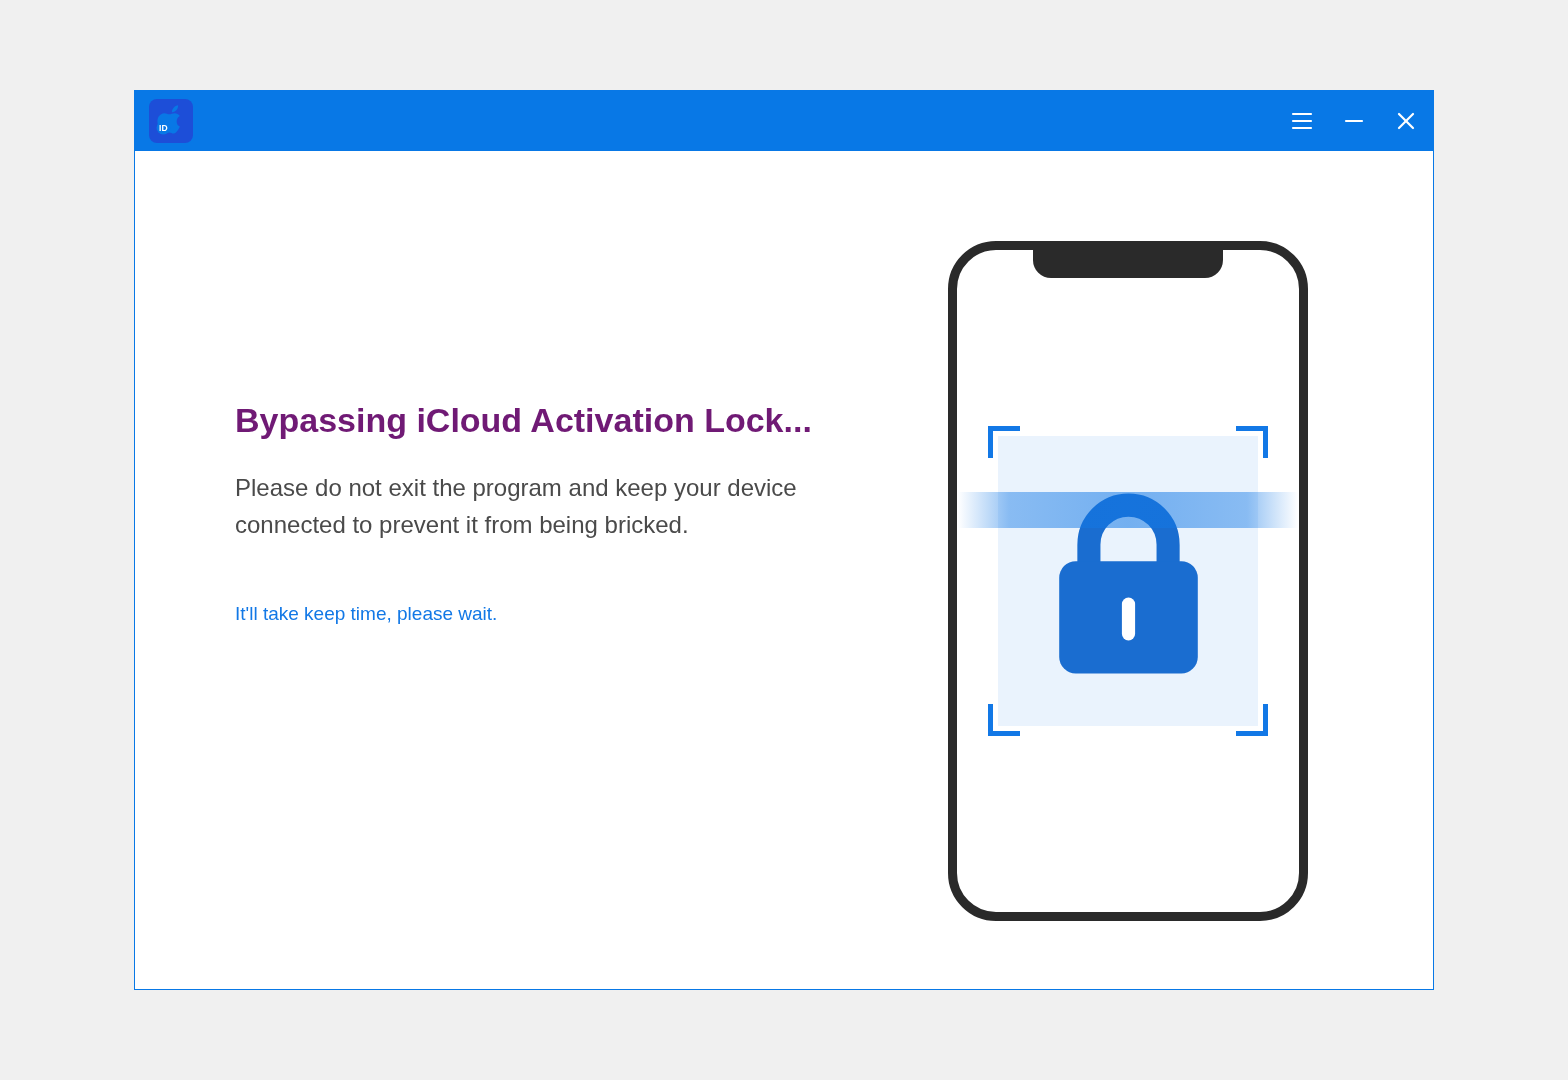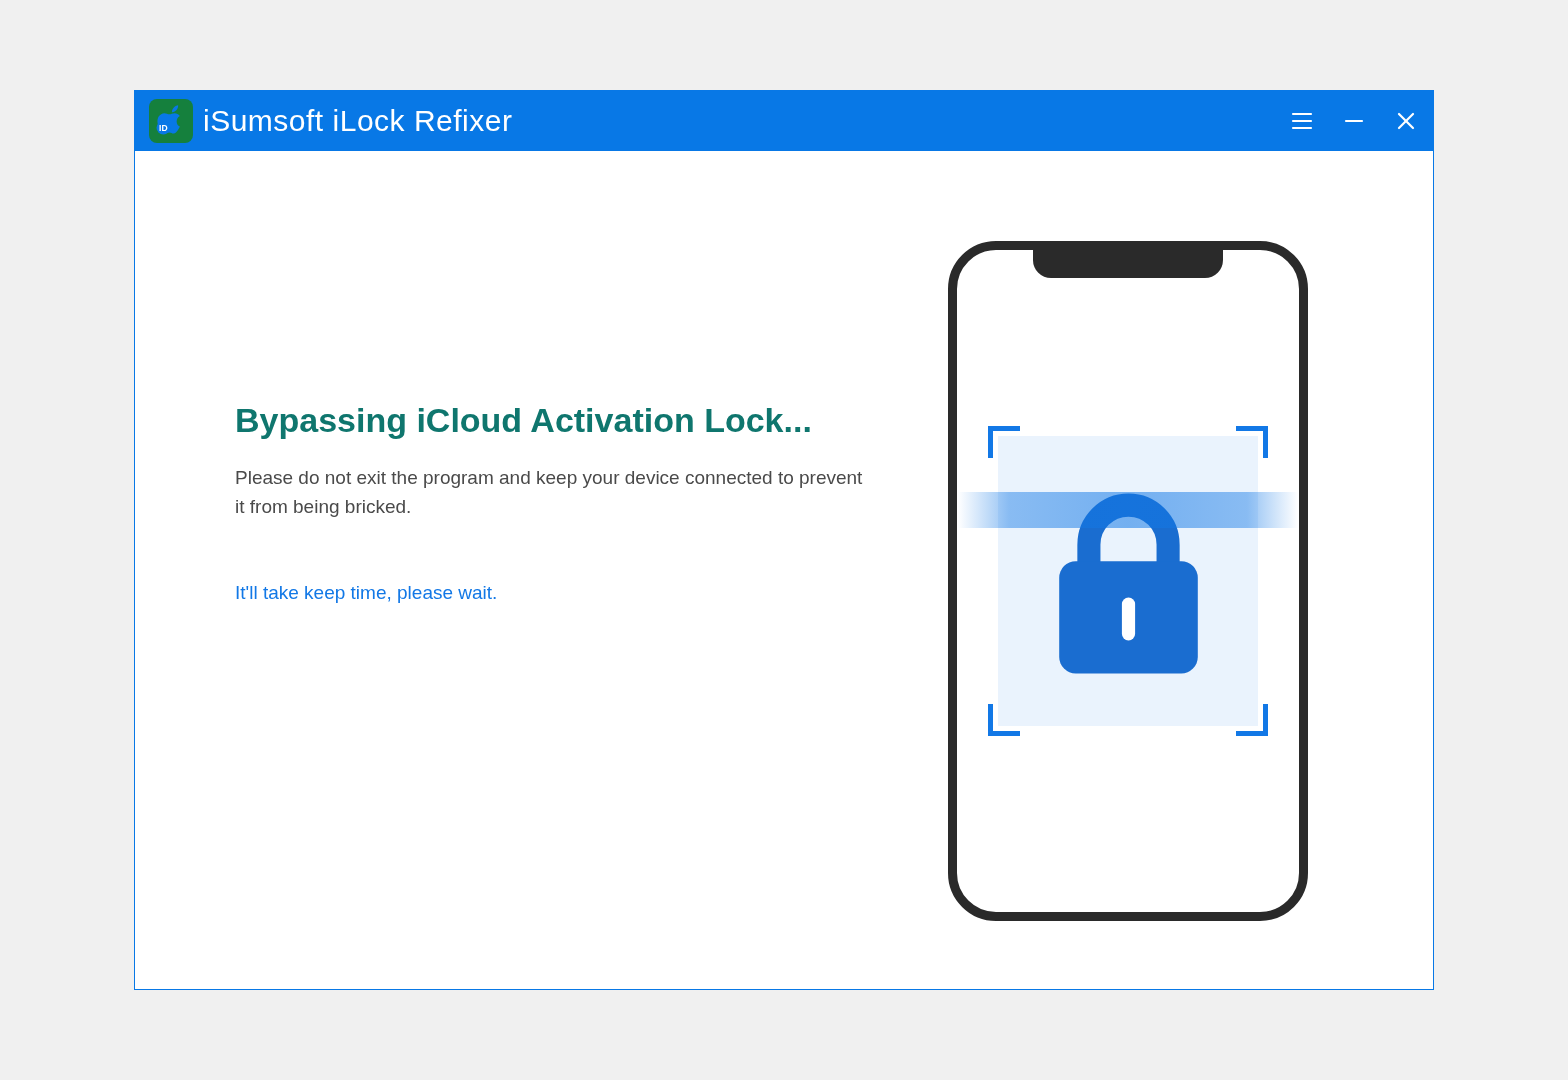--- a/index.html
+++ b/index.html
@@ -33,21 +33,21 @@
       color: #ffffff;
     }
     .title-bar-left {
       display: flex;
       align-items: center;
       gap: 10px;
     }
     .app-logo {
       width: 44px;
       height: 44px;
-      background: #15803d;
+      background: #1d4ed8;
       border-radius: 8px;
       display: flex;
       align-items: center;
       justify-content: center;
       position: relative;
     }
     .app-logo svg {
       width: 34px;
       height: 34px;
     }
@@ -76,28 +76,28 @@
       display: flex;
       padding: 50px 90px 50px 100px;
       align-items: flex-start;
     }
     .left-panel {
       flex: 1;
       padding-top: 200px;
       padding-right: 40px;
     }
     .heading {
-      color: #0f766e;
+      color: #701a75;
       font-size: 34px;
       font-weight: 600;
-      margin-bottom: 23px;
+      margin-bottom: 29px;
     }
     .description {
       color: #4a4a4a;
-      font-size: 19px;
+      font-size: 24px;
       line-height: 1.55;
       margin-bottom: 60px;
     }
     .wait-text {
       color: #1278e6;
       font-size: 19px;
     }
     .right-panel {
       width: 430px;
       display: flex;
@@ -179,21 +179,20 @@
 <div class="app-window">
   <div class="title-bar">
     <div class="title-bar-left">
       <div class="app-logo">
         <svg viewBox="0 0 40 40">
           <path fill="#0878e6" d="M26.5 7.2c1.3-1.5 2.1-3.5 1.9-5.6-1.8.1-4 1.2-5.3 2.7-1.2 1.3-2.2 3.4-1.9 5.4 2 .1 4-1 5.3-2.5zm3.9 19.4c-.7 1.6-1.1 2.3-2 3.7-1.3 2-3.1 4.4-5.4 4.4-2 0-2.5-1.3-5.2-1.3s-3.3 1.3-5.3 1.3c-2.2 0-3.9-2.2-5.2-4.2-3.7-5.6-4.1-12.2-1.8-15.7 1.6-2.5 4.2-4 6.6-4 2.5 0 4 1.4 6.1 1.4 2 0 3.2-1.4 6.1-1.4 2.2 0 4.5 1.2 6.1 3.2-5.4 2.9-4.5 10.6 0 12.6z"></path>
           <circle cx="11" cy="28" r="8" fill="#0878e6"></circle>
           <text x="11" y="32" font-size="10" font-weight="bold" fill="#ffffff" text-anchor="middle" font-family="Arial">ID</text>
         </svg>
       </div>
-      <div class="app-title">iSumsoft iLock Refixer</div>
     </div>
     <div class="title-bar-right">
       <div class="title-bar-btn">
         <svg width="22" height="18" viewBox="0 0 22 18">
           <line x1="2" y1="2" x2="20" y2="2" stroke="#ffffff" stroke-width="2.2" stroke-linecap="round"></line>
           <line x1="2" y1="9" x2="20" y2="9" stroke="#ffffff" stroke-width="2.2" stroke-linecap="round"></line>
           <line x1="2" y1="16" x2="20" y2="16" stroke="#ffffff" stroke-width="2.2" stroke-linecap="round"></line>
         </svg>
       </div>
       <div class="title-bar-btn">

